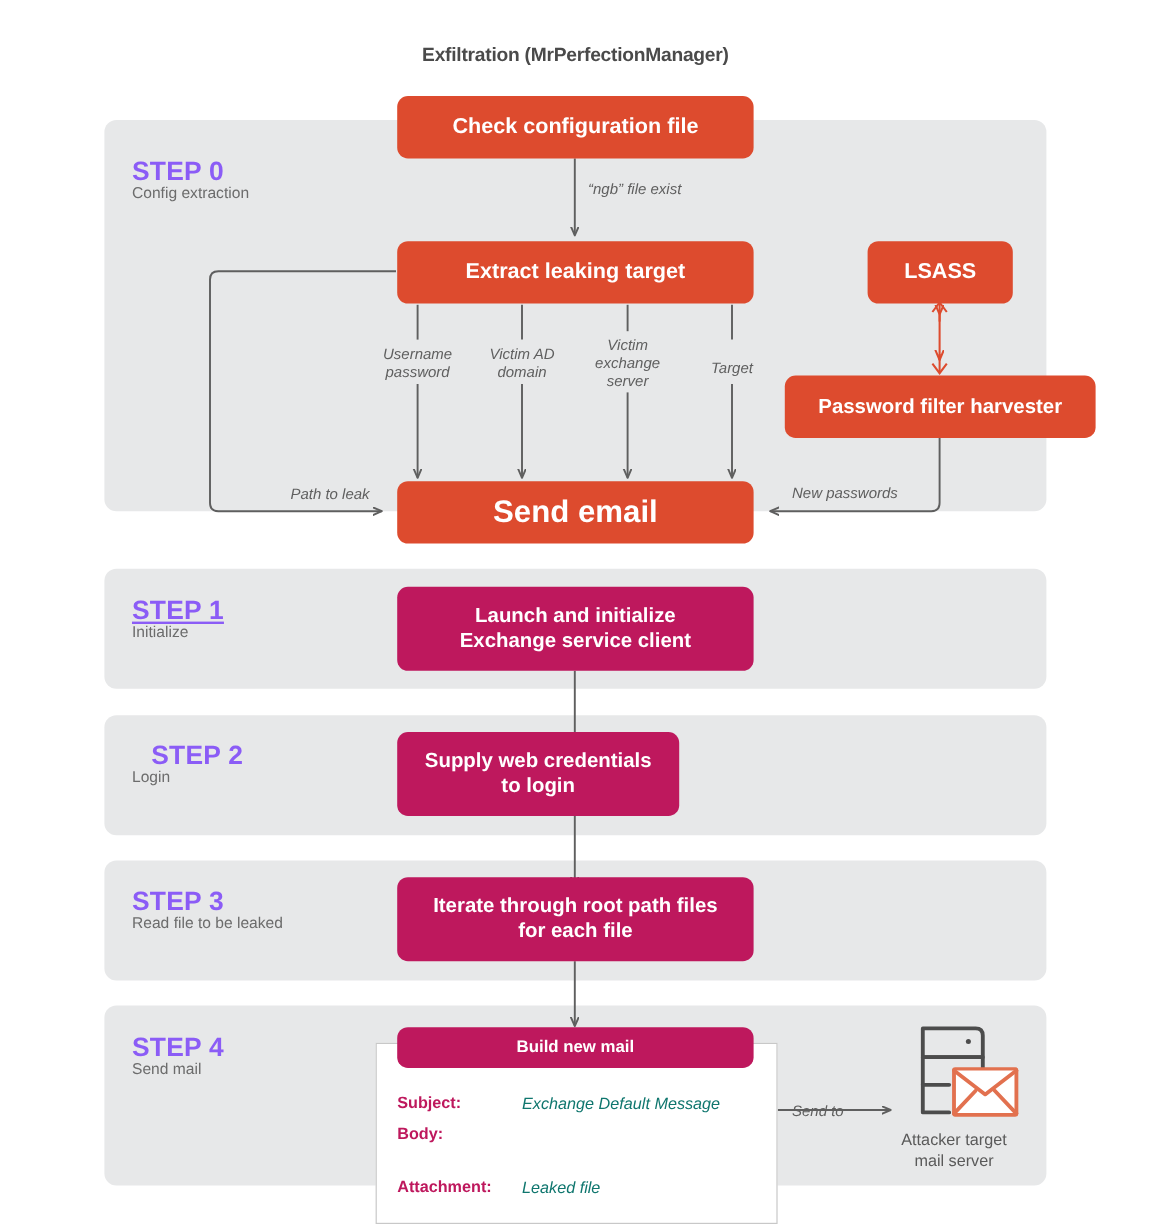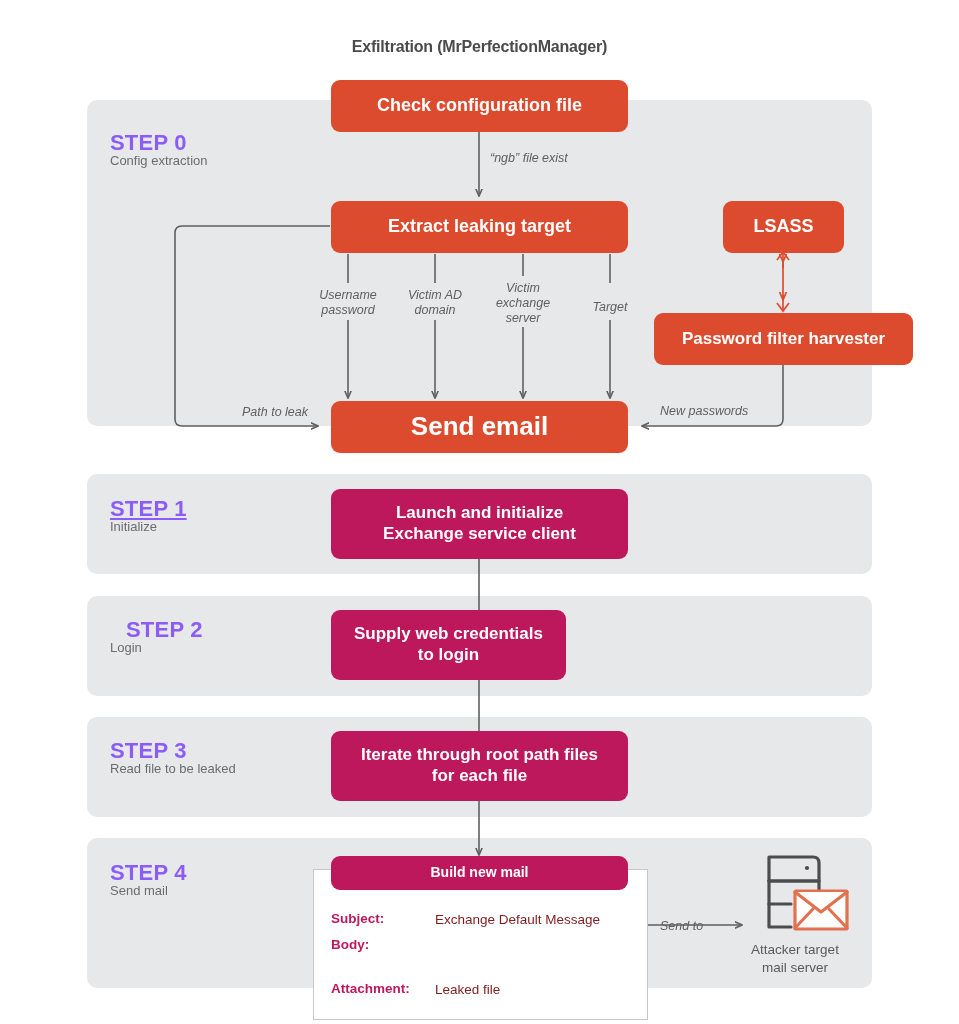--- a/index.html
+++ b/index.html
@@ -86,21 +86,21 @@
 
   
   #mail-card {
     position: absolute;
     background: #ffffff;
     border: 1px solid #c8c8c8;
     box-sizing: border-box;
   }
   .mail-row { position: absolute; font-size: 13.5px; color: #4f4f4f; }
   .mail-key { font-weight: bold; color: #be185d; }
-  .mail-val { color: #7f1d1d; line-height: 1.32; }
+  .mail-val { color: #0f766e; line-height: 1.32; font-style: italic; }
 
   
   #server-caption {
     position: absolute;
     width: 180px;
     text-align: center;
     font-size: 13.5px;
     color: #5a5a5a;
     line-height: 1.3;
     white-space: pre-line;

